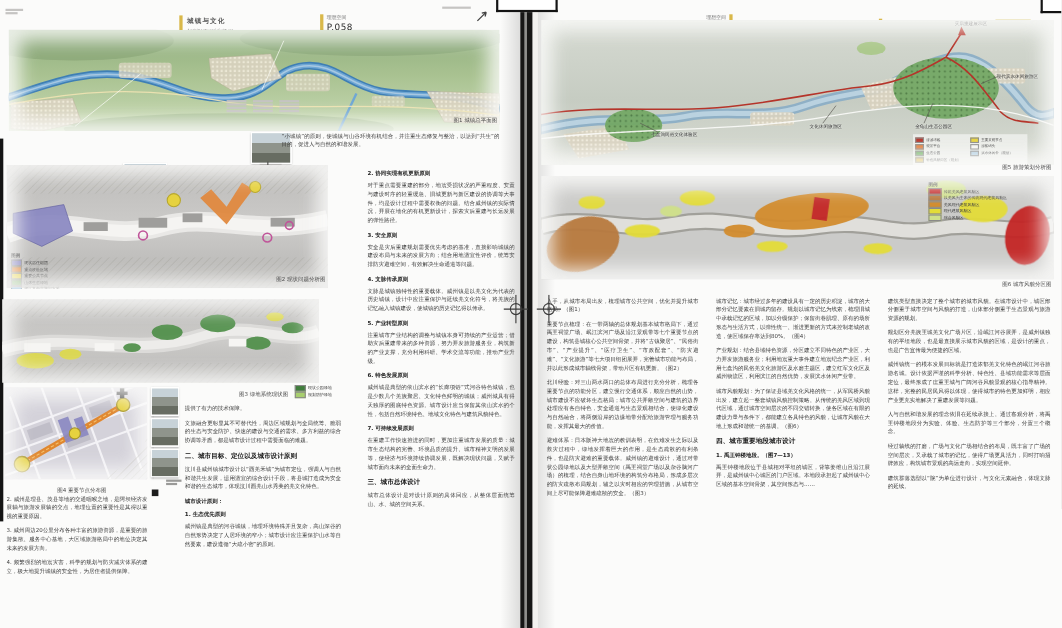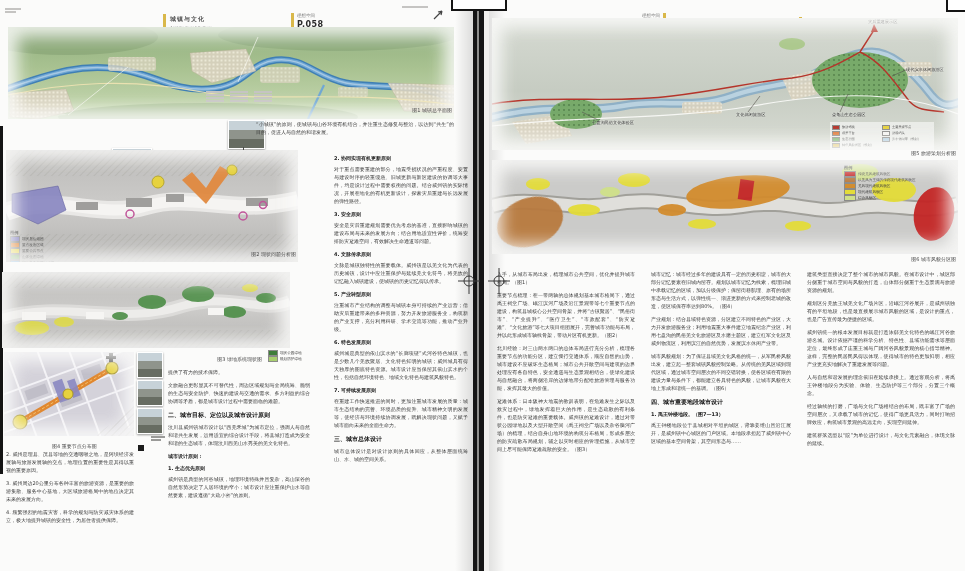--- a/index.html
+++ b/index.html
@@ -16,21 +16,21 @@
   .col p.num{font-weight:bold;color:#222;margin:4px 0 3px;}
   .cap{position:absolute;font-size:5px;color:#4a4a4a;line-height:6px;}
   .cap.r{text-align:right;}
   .photo{position:absolute;border:1px solid #fff;box-shadow:0 1px 2px rgba(0,0,0,.4);
          background:linear-gradient(180deg,#c7d2d8 0%,#c7d2d8 32%,#8f948c 32%,#8f948c 66%,#676c62 66%,#676c62 100%);}
   .pbar{position:absolute;height:2px;background:#b9b8b6;}
   .ybar{position:absolute;width:3px;height:20px;background:#d9b84a;}
   .hdr-cn{position:absolute;font-size:6px;font-weight:bold;color:#555;letter-spacing:1px;}
   .hdr-en{position:absolute;font-size:4px;color:#9a9a98;}
   .brand{position:absolute;font-size:4.5px;color:#777;}
-  .pageno{position:absolute;font-size:8px;font-weight:bold;color:#2b2b2b;letter-spacing:.5px;}
+  .pageno{position:absolute;font-size:8px;font-weight:normal;color:#2b2b2b;letter-spacing:.5px;}
   .legend{position:absolute;}
   .leg-item{font-size:3.6px;color:#3f3f3f;line-height:6px;white-space:nowrap;}
   .leg-title{font-size:4.2px;font-weight:bold;color:#333;margin-bottom:1px;}
   .sw{display:inline-block;width:8px;height:4px;margin-right:2px;border:0.5px solid #8a8a88;vertical-align:middle;background:#ccc;}
   .callout{position:absolute;font-size:4.2px;color:#2e2e2e;white-space:nowrap;text-shadow:0 0 2px #fff;}
   .stem{position:absolute;width:1px;background:#4a4a48;}
   .tinybars div{background:#c5c4c2;height:1.5px;margin-bottom:1.5px;}
   .stamp{position:absolute;}
   .stamp .blk{width:6px;height:6px;background:#1c1c1c;display:inline-block;}
   .crosshair{position:absolute;width:26px;height:26px;}

